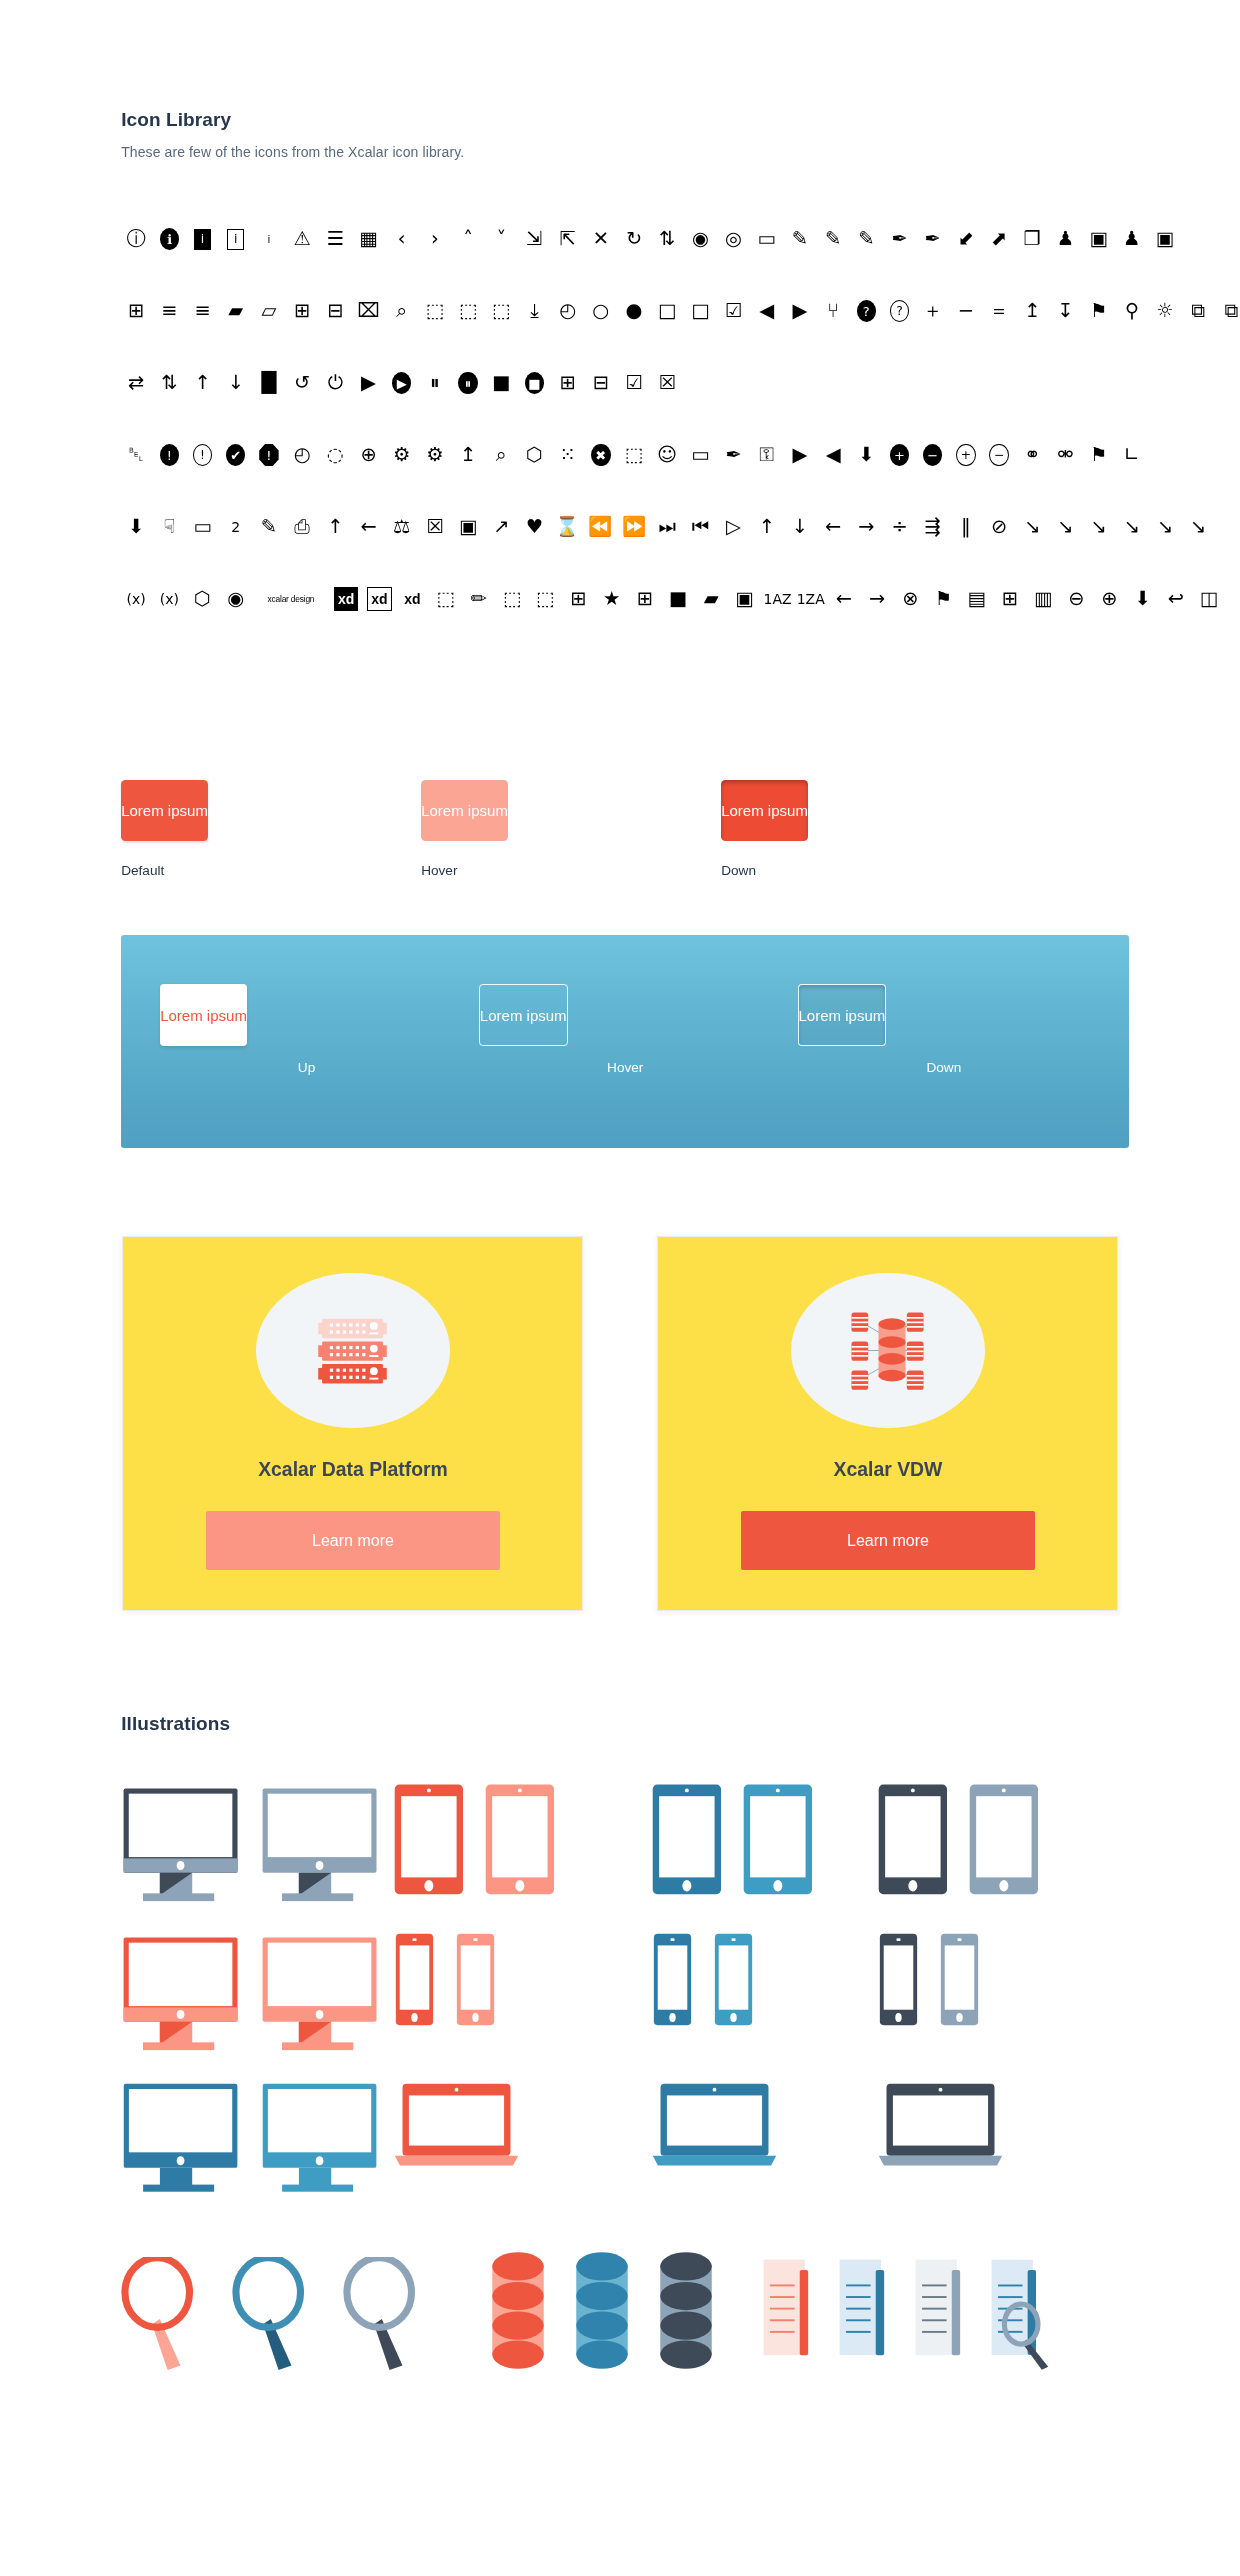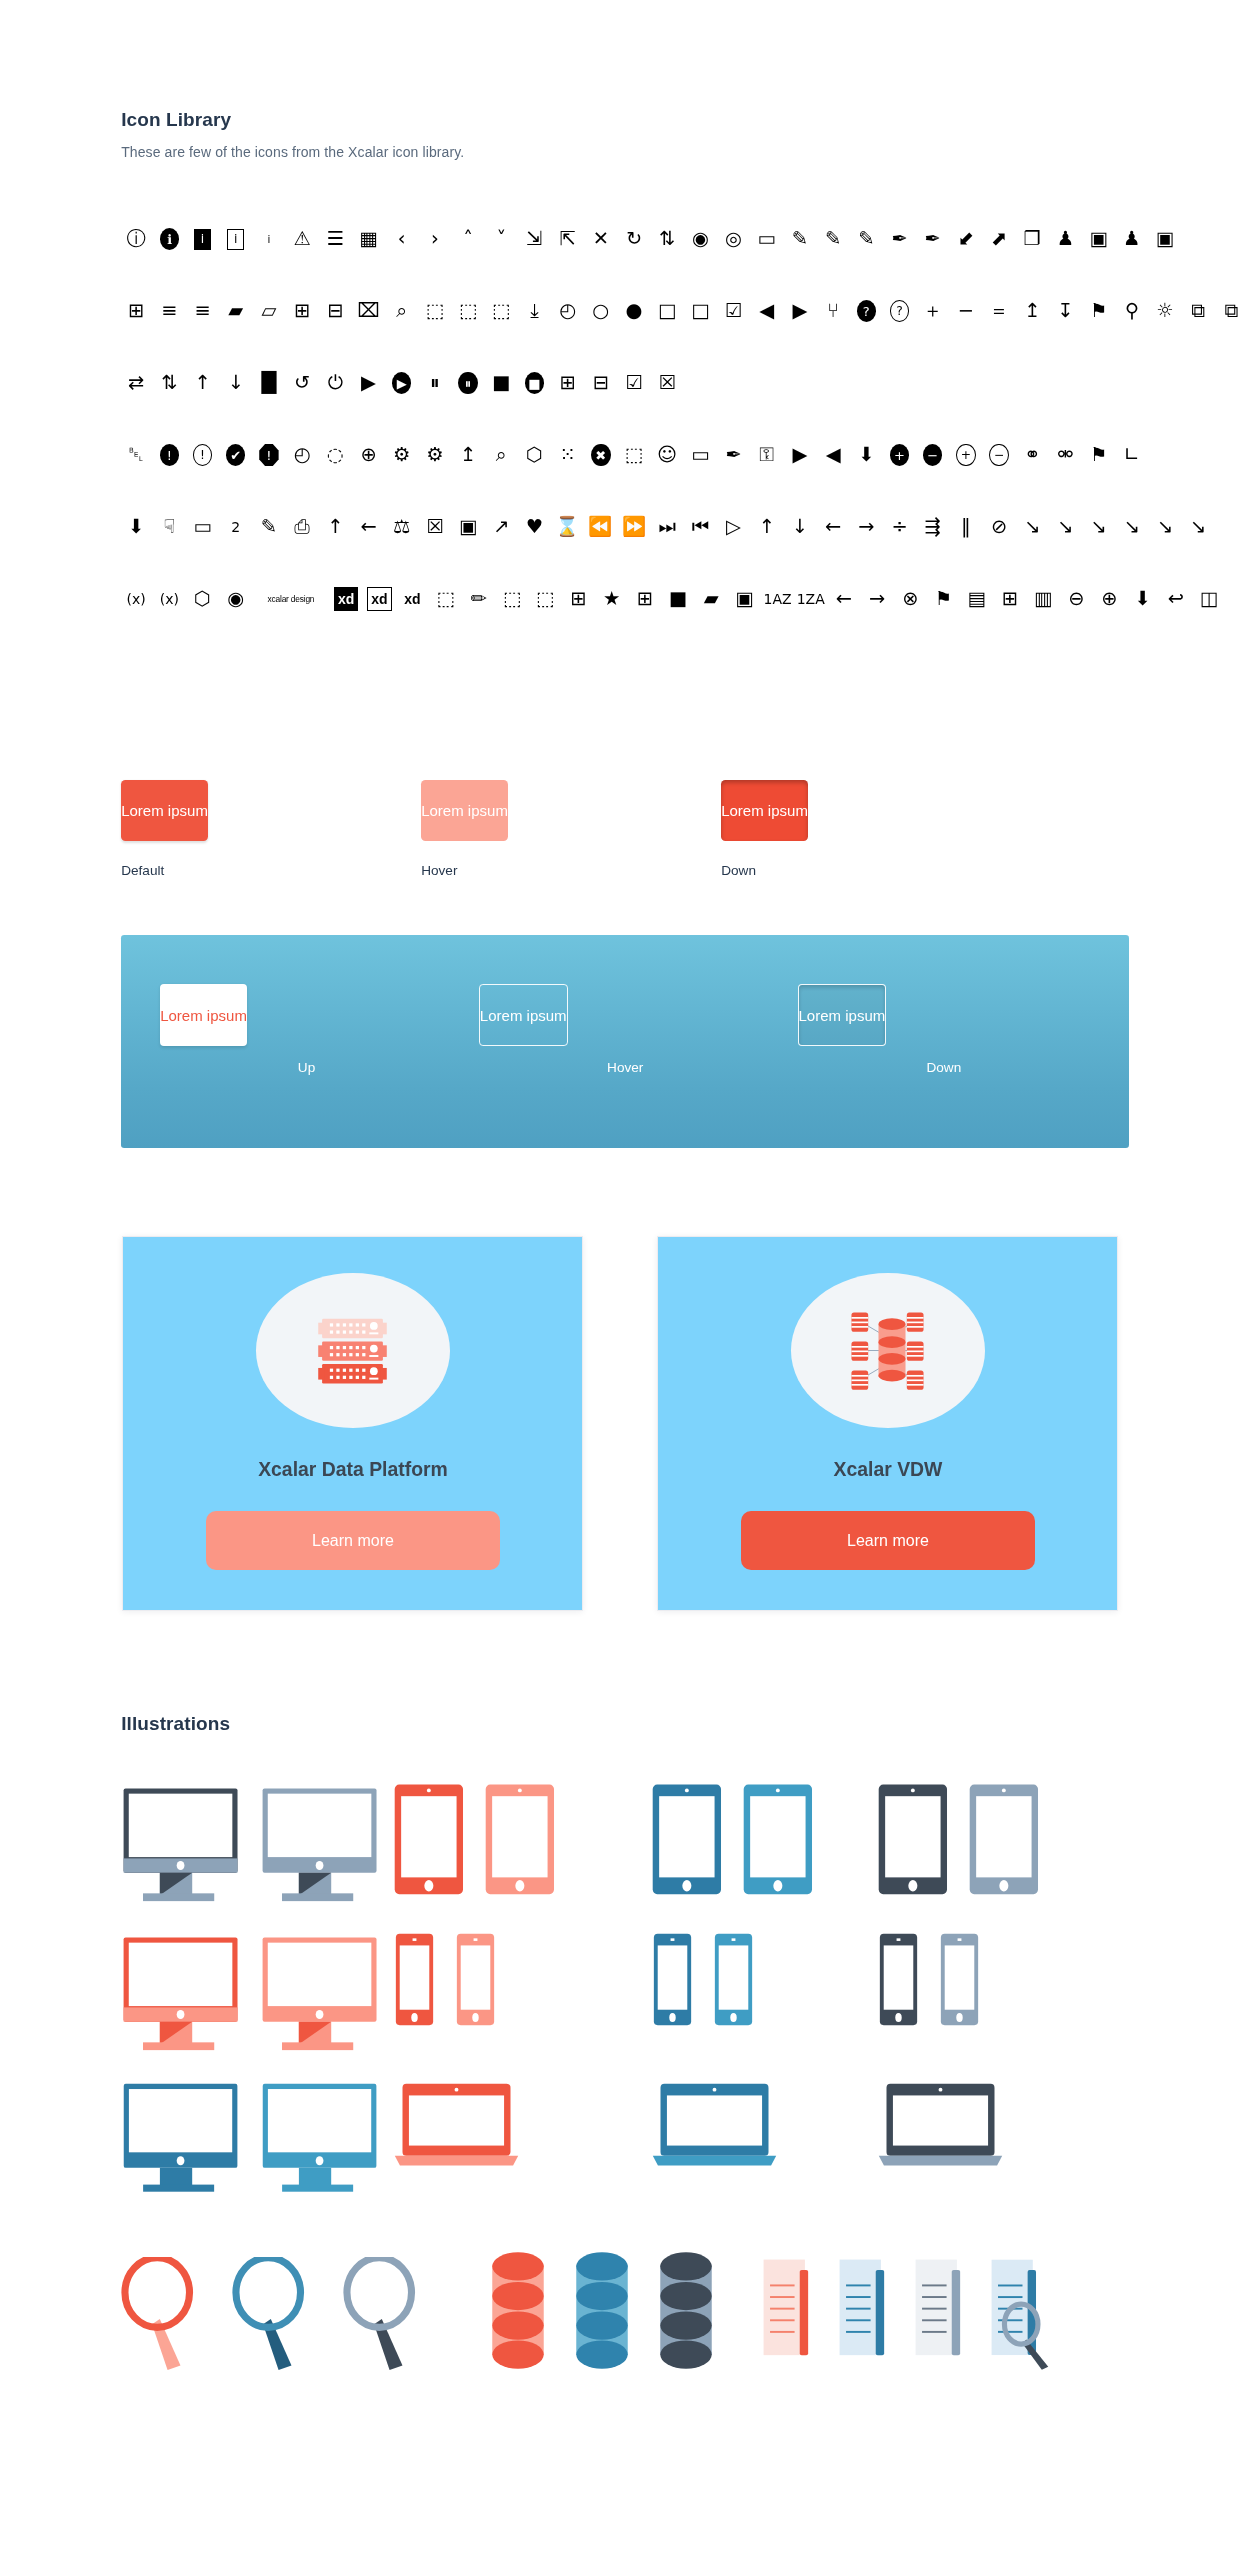--- a/index.html
+++ b/index.html
@@ -160,21 +160,21 @@
 
   
   .cards-row {
     display: flex;
     gap: 74px;
     margin-top: 88px;
     padding-left: 1.3px;
   }
   .card {
     width: 461px;
-    background: #7dd3fc;
+    background: #fde047;
     border: 0.6px solid #ececf0;
     box-shadow: 0 1.3px 6.5px rgba(20,30,50,0.07);
     padding: 36px 36px 40px 36px;
     text-align: center;
   }
   .card-art {
     width: 194px;
     height: 155px;
     margin: 0 auto;
     border-radius: 50%;
@@ -192,21 +192,21 @@
   .card-desc {
     font-size: 13.6px;
     line-height: 1.55;
     color: #58616b;
     margin-top: 11.6px;
   }
   .card-cta {
     margin: 30px auto 0 auto;
     width: 294px;
     height: 59px;
-    border-radius: 10px;
+    border-radius: 2px;
     display: flex;
     align-items: center;
     justify-content: center;
     font-size: 16px;
     color: #fff;
     cursor: pointer;
     border: none;
     font-family: "Liberation Sans", sans-serif;
   }
   .card-cta.soft  { background: #fb9685; }

